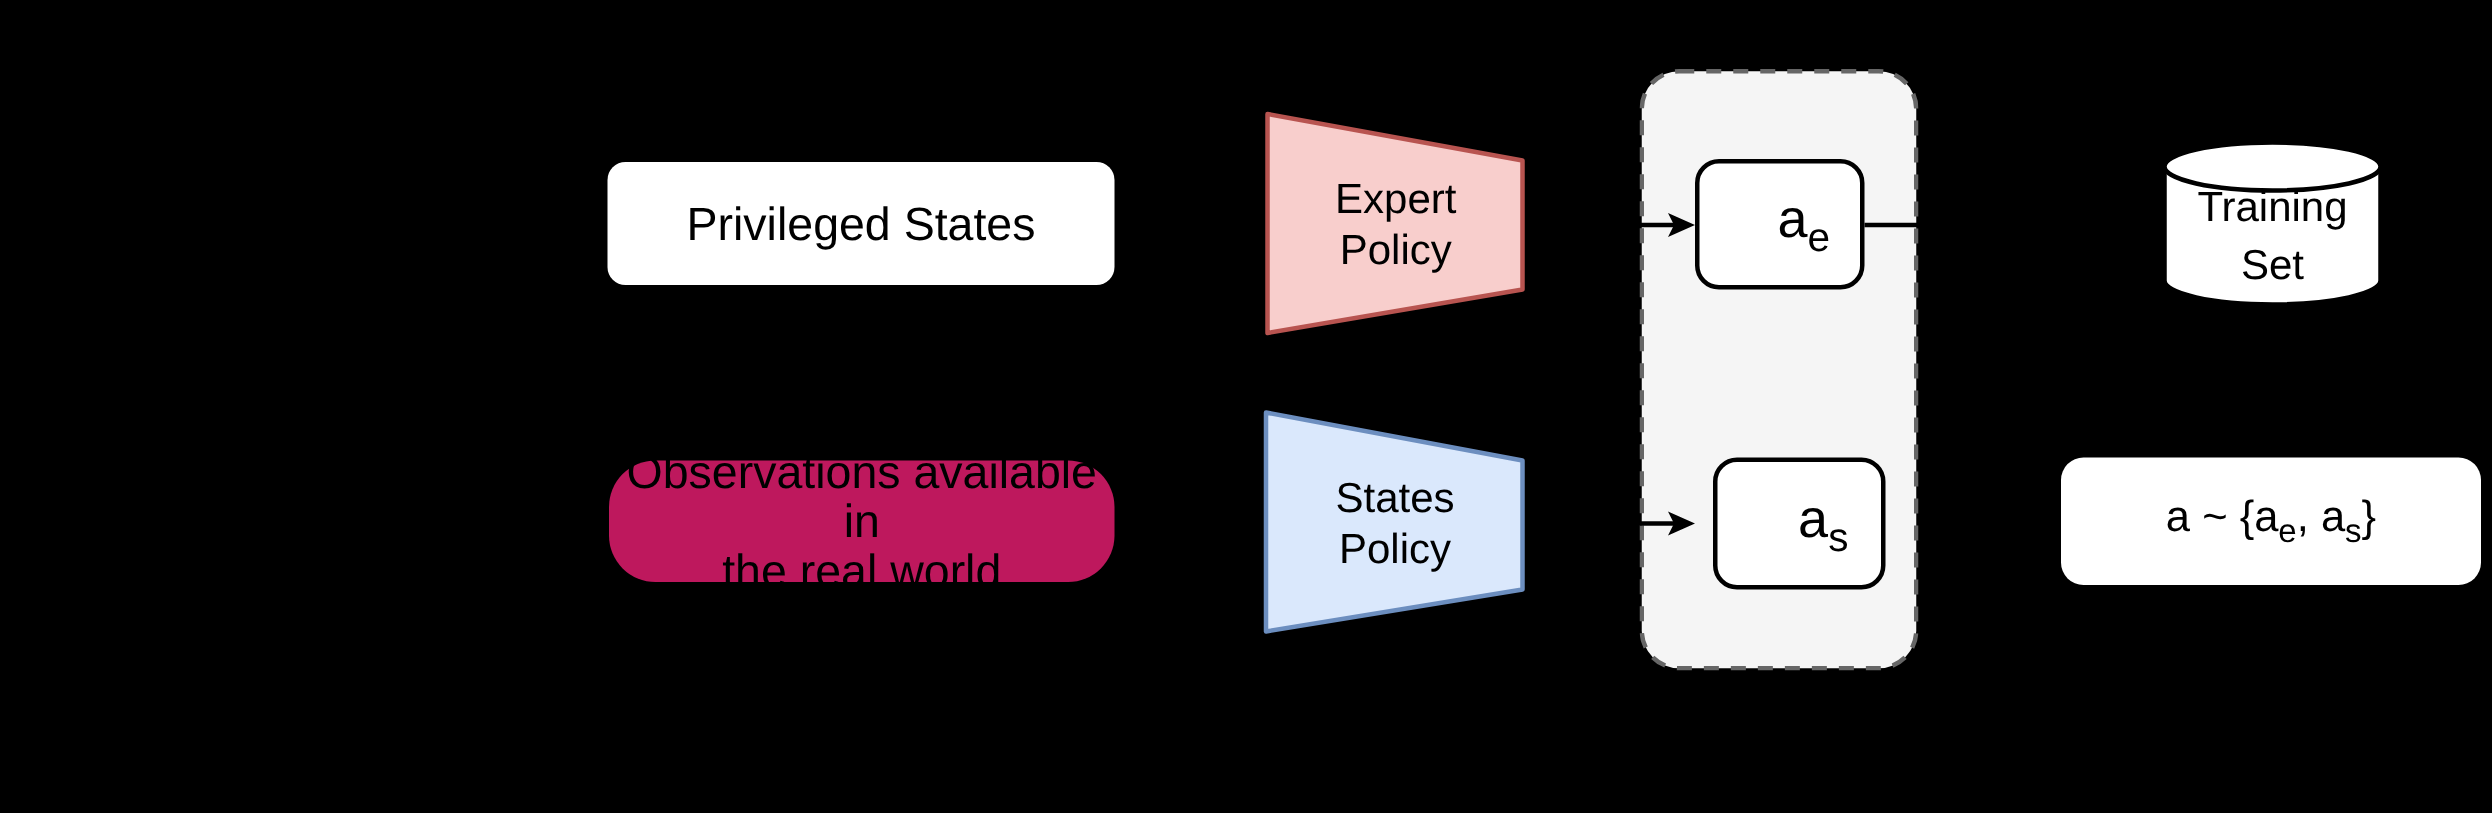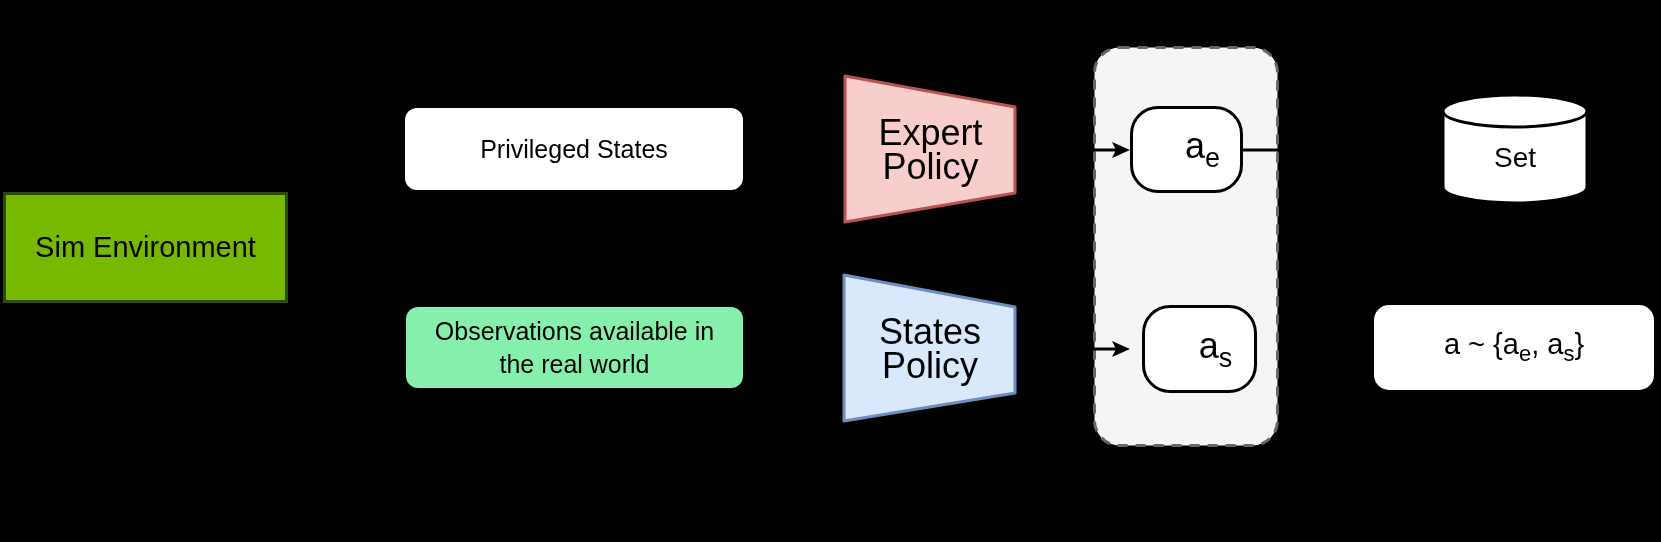--- a/index.html
+++ b/index.html
@@ -11,55 +11,52 @@
     overflow: hidden;
     font-family: "Liberation Sans", sans-serif;
     color: #000;
   }
   .node { position: absolute; box-sizing: border-box; display: flex; flex-direction: column; align-items: center; justify-content: center; text-align: center; }
   .rect-green {
     left: 3px; top: 192px; width: 285px; height: 111px;
     background: #76b900; border: 3px solid #2d4a0a;
     font-size: 29px;
   }
-  .rounded-white { background: #ffffff; border-radius: 12px; font-size: 25px; line-height: 33px; }
+  .rounded-white { background: #ffffff; border-radius: 12px; font-size: 31px; line-height: 33px; }
   .box-privileged { left: 405px; top: 108px; width: 338px; height: 82px; }
   .box-observations { left: 406px; top: 307px; width: 337px; height: 81px; }
   .trap-svg { position: absolute; overflow: visible; }
-  .trap-label { position: absolute; font-size: 36px; line-height: 34px; }
+  .trap-label { position: absolute; font-size: 28px; line-height: 34px; }
   .expert-label { left: 843px; top: 74px; width: 175px; height: 151px; }
   .student-label { left: 842px; top: 273px; width: 176px; height: 151px; }
   .container-svg { position: absolute; left: 1093px; top: 46px; width: 186px; height: 401px; }
   .action-box {
-    background: #ffffff; border: 3px solid #000000; border-radius: 28px;
+    background: #ffffff; border: 3px solid #000000; border-radius: 16px;
     font-size: 36px;
     padding-left: 32px;
   }
   .box-ae { left: 1130px; top: 106px; width: 113px; height: 87px; }
   .box-as { left: 1130px; top: 305px; width: 115px; height: 88px; margin-left: 12px; }
   .subscript { font-size: 27px; vertical-align: -9px; }
   .cyl-svg { position: absolute; left: 1440px; top: 92px; width: 150px; height: 120px; }
   .cyl-label { left: 1443px; top: 113px; width: 144px; height: 88px; font-size: 28px; line-height: 39px; }
   .box-sample { left: 1374px; top: 305px; width: 280px; height: 85px; background: #ffffff; border-radius: 15px; font-size: 29px; }
   .sample-sub { font-size: 22px; vertical-align: -7px; }
 </style>
 </head>
 <body>
 
 <div class="canvas">
 
-  <div class="node rect-green" style="background-color: rgb(118, 185, 0); border-color: rgb(45, 74, 10);">
-    <span>Sim Environment</span>
-  </div>
 
   <div class="node rounded-white box-privileged" style="background-color: rgb(255, 255, 255);">
     <span>Privileged States</span>
   </div>
 
-  <div class="node rounded-white box-observations" style="background-color: #86efac;">
+  <div class="node rounded-white box-observations" style="background-color: #be185d; border-radius: 31px;">
     <span>Observations available in</span>
     <span>the real world</span>
   </div>
 
   <svg class="trap-svg" style="left:843px; top:74px;" width="175" height="151">
     <polygon points="2,2 172,33 172,119 2,148" stroke-width="3" stroke-linejoin="round" fill="#f8cecc" stroke="#b85450"></polygon>
   </svg>
   <div class="node trap-label expert-label">
     <span>Expert</span>
     <span>Policy</span>
@@ -88,20 +85,21 @@
 
   <div class="node action-box box-as">
     <span><span>a</span><span class="subscript">s</span></span>
   </div>
 
   <svg class="cyl-svg" width="150" height="120">
     <path d="M 3,19 L 3,95 A 72,16 0 0 0 147,95 L 147,19" stroke-width="3" fill="#ffffff" stroke="#000000"></path>
     <ellipse cx="75" cy="19" rx="72" ry="16" stroke-width="3" fill="#ffffff" stroke="#000000"></ellipse>
   </svg>
   <div class="node cyl-label">
+    <span>Training</span>
     <span>Set</span>
   </div>
 
   <div class="node box-sample" style="background-color: rgb(255, 255, 255);">
     <span><span>a ~ {a</span><span class="sample-sub">e</span><span>, a</span><span class="sample-sub">s</span><span>}</span></span>
   </div>
 
 </div>
 
 </body></html>

